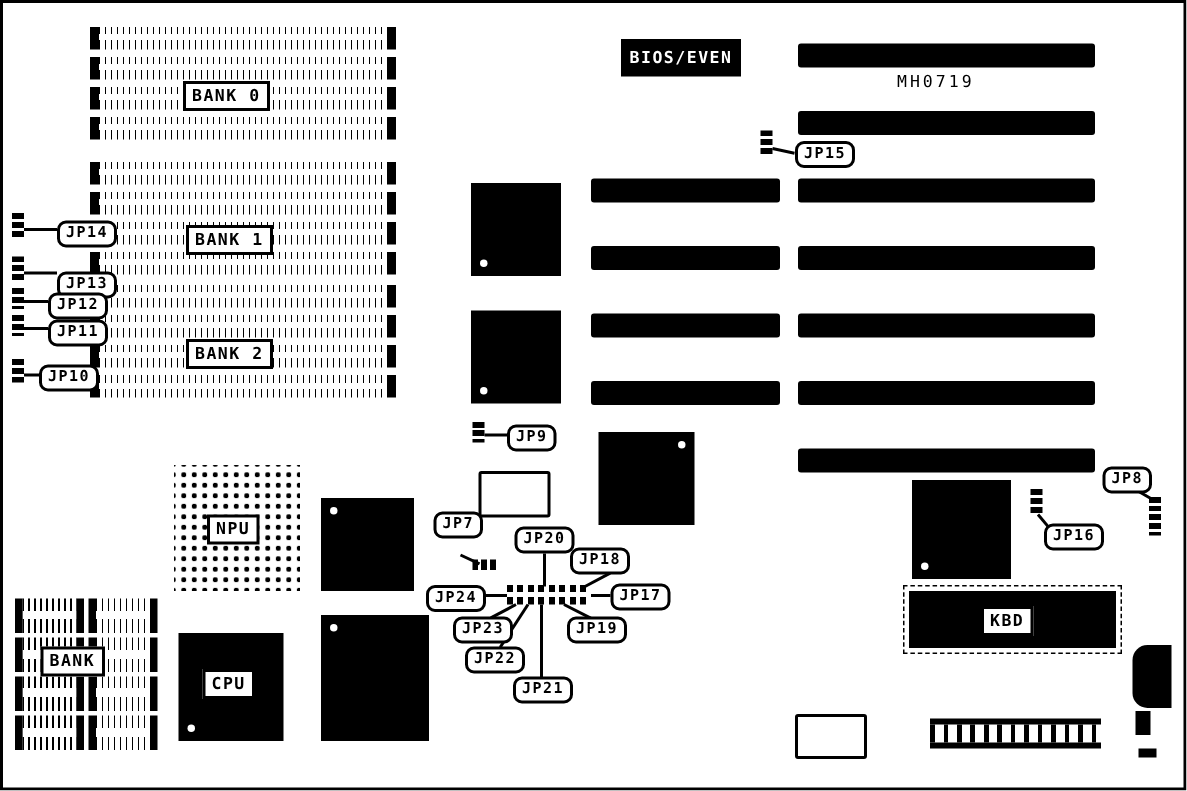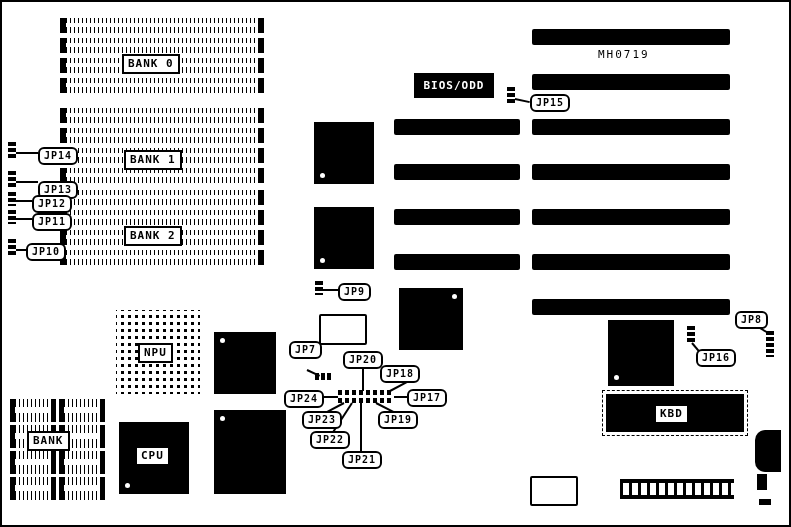--- a/index.html
+++ b/index.html
@@ -119,21 +119,21 @@
   <div class="jp-label" style="left:30px;top:193px">JP12</div>
 
   <div class="jumper-v" style="left:6px;top:208px;height:14px"></div>
   <div class="cline" style="left:14px;top:216px;width:16px"></div>
   <div class="jp-label" style="left:30px;top:211px">JP11</div>
 
   <div class="jumper-v" style="left:6px;top:237px;height:16px"></div>
   <div class="cline" style="left:14px;top:247px;width:10px"></div>
   <div class="jp-label" style="left:24px;top:241px">JP10</div>
 
-  <div class="bios-box" style="left:412px;top:71px">BIOS/ODD</div>
+  <div class="bios-box" style="left:412px;top:24px">BIOS/EVEN</div>
 
   <div class="jumper-v" style="left:505px;top:85px;height:16px"></div>
   <div class="cline" style="left:513px;top:96px;width:15px;transform:rotate(12deg)"></div>
   <div class="jp-label" style="left:528px;top:92px">JP15</div>
 
   <div class="text-plain" style="left:596px;top:46px">MH0719</div>
 
   <div class="slot" style="left:530px;top:27px;width:198px"></div>
   <div class="slot" style="left:530px;top:72px;width:198px"></div>
   <div class="slot" style="left:530px;top:117px;width:198px"></div>

